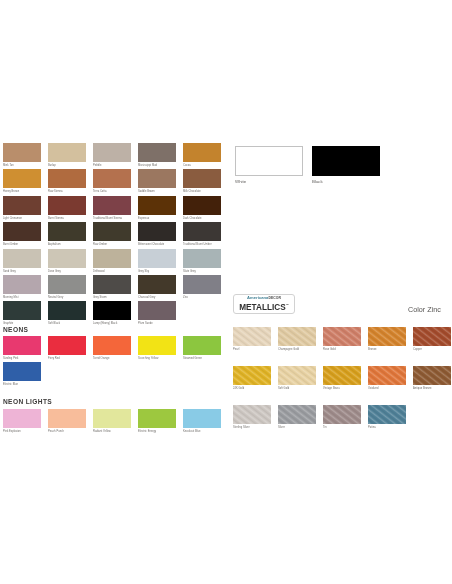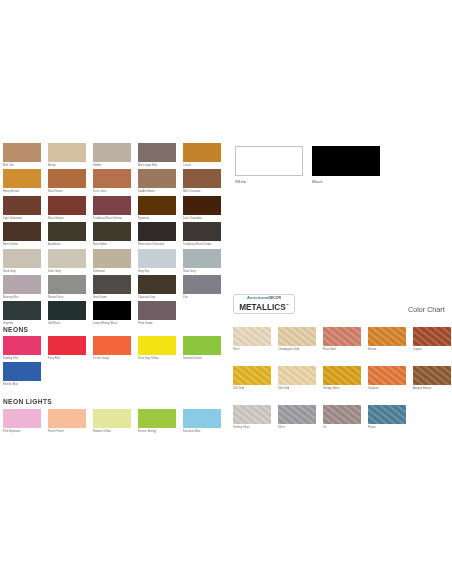--- a/index.html
+++ b/index.html
@@ -329,15 +329,15 @@
         <span class="sw-label">Tin</span>
       </div>
       <div class="sw-cell" style="left: 368px; top: 405px;">
         <span class="sw metal" style="background: rgb(79, 128, 151);"></span>
         <span class="sw-label">Patina</span>
       </div>
       <div class="logo-box" style="left: 233px; top: 294px;">
         <div class="logo-top"><span class="logo-americana">Americana</span><span class="logo-decor">DECOR</span></div>
         <div class="logo-main">METALLICS<span class="logo-tm">™</span></div>
       </div>
-      <div class="color-chart-title" style="left: 408px; top: 305px;">Color Chart</div>
+      <div class="color-chart-title" style="left: 408px; top: 305px;">Color Zinc</div>
     </div>
 </div>
 
 </body></html>

